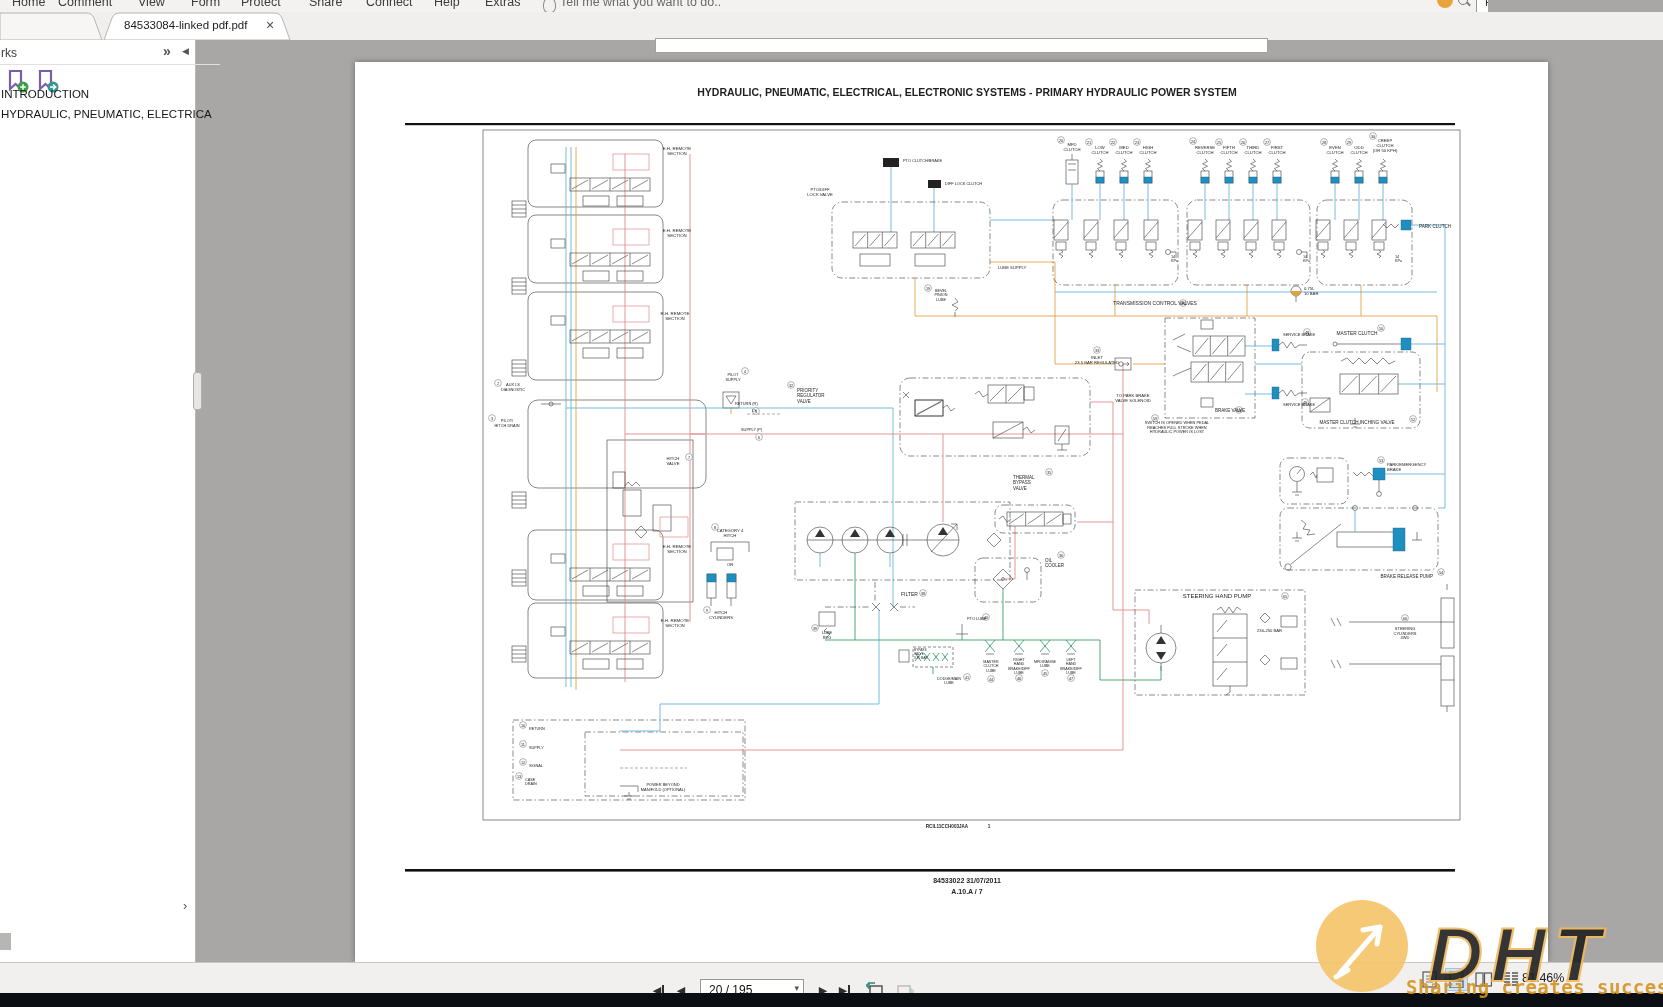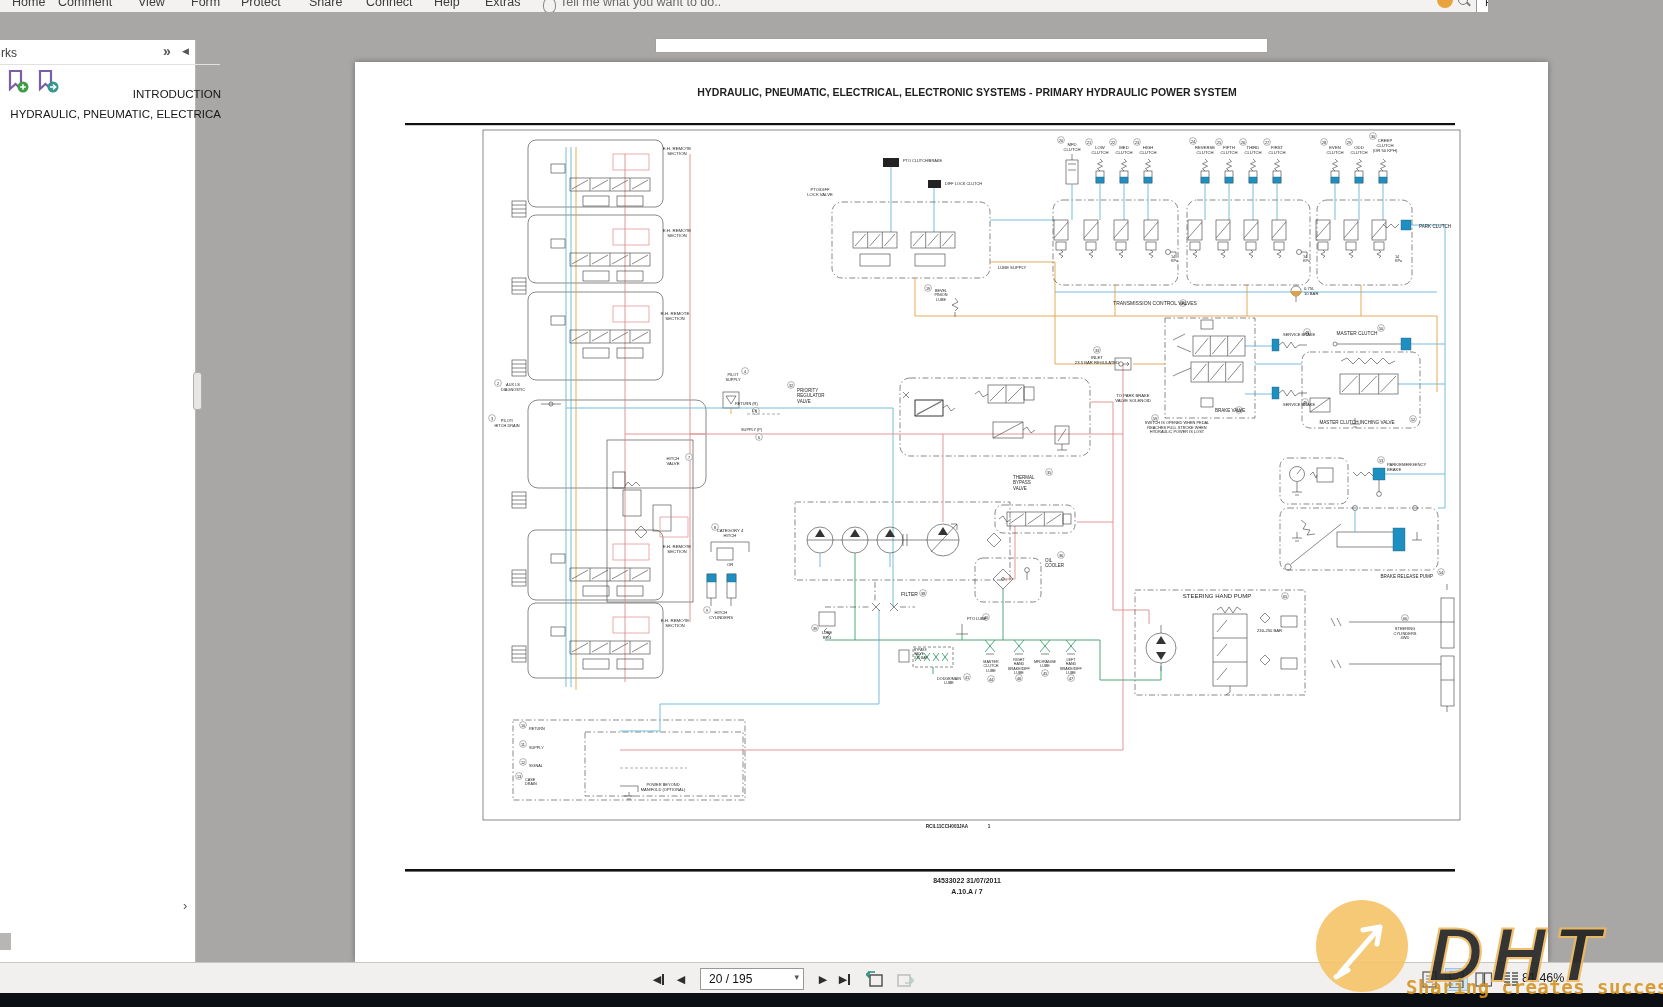--- a/index.html
+++ b/index.html
@@ -20,21 +20,21 @@
   .tab-active-label{position:absolute;left:124px;top:7px;font-size:11.5px;color:#1c1c1c;white-space:nowrap;}
   .tab-close{position:absolute;left:266px;top:5px;font-size:14px;color:#4a4a4a;cursor:default;}
   .hscroll{position:absolute;left:655px;top:38px;width:611px;height:13px;background:#fff;border:1px solid #a3a19f;z-index:7;}
   
   .sidebar{position:absolute;left:0;top:40px;width:195px;height:922px;background:#fff;border-right:1px solid #b9b7b5;z-index:4;}
   .s-head{position:absolute;left:0;top:2px;width:220px;height:22px;border-bottom:1px solid #e3e1df;}
   .s-head .t{position:absolute;left:1px;top:4px;font-size:12px;color:#3a3a3a;}
   .s-head .c1{position:absolute;left:163px;top:1px;font-size:14px;font-weight:bold;color:#555;}
   .s-head .c2{position:absolute;left:182px;top:4px;font-size:9px;color:#555;}
   .bmico{position:absolute;top:28px;}
-  .s-item{position:absolute;left:1px;width:220px;font-size:11.5px;color:#161616;white-space:nowrap;overflow:hidden;cursor:default;text-align:right;}
+  .s-item{position:absolute;left:1px;width:220px;font-size:11.5px;color:#161616;white-space:nowrap;overflow:hidden;cursor:default;}
   .s-arrow{position:absolute;left:183px;top:858px;font-size:13px;color:#555;}
   .s-corner{position:absolute;left:0;top:893px;width:11px;height:17px;background:#b8b6b4;}
   .splitter{position:absolute;left:193px;top:372px;width:7px;height:36px;background:#e8e6e4;border:1px solid #b0aeac;border-radius:3px;z-index:5;}
   
   .canvas{position:absolute;left:196px;top:40px;width:1467px;height:922px;background:#a9a7a5;overflow:hidden;}
   .page{position:absolute;left:159px;top:22px;width:1193px;height:900px;background:#ffffff;box-shadow:0 0 6px rgba(0,0,0,.35);}
   
   svg text{font-family:"Liberation Sans",sans-serif;fill:#1f1f1f;}
   .k{fill:none;stroke:#3a3a3a;stroke-width:.6;}
   .dd{stroke-dasharray:6 2.5 1.5 2.5;}
@@ -45,21 +45,21 @@
   .o{fill:none;stroke:var(--c-org,#e2a244);stroke-width:.9;}
   .g{fill:none;stroke:var(--c-grn,#3d9e6e);stroke-width:.9;}
   .rr{fill:none;stroke:var(--c-red,#e08a8a);stroke-width:.7;}
   .fb{fill:var(--c-bluf,#1d8fc0);stroke:#24607e;stroke-width:.4;}
   .bln{fill:#fff;stroke:#6a6a6a;stroke-width:.5;}
   
   .statusbar{position:absolute;left:0;top:962px;width:1663px;height:31px;background:#f1f0ee;border-top:1px solid #c9c7c5;z-index:8;}
   .nav{position:absolute;top:5px;display:flex;align-items:center;}
   .navbtn{display:flex;align-items:center;justify-content:center;width:22px;height:20px;color:#2d2d2d;font-size:11px;cursor:default;}
   .bar{display:inline-block;width:2px;height:11px;background:#2d2d2d;margin:0 1px;}
-  .pagebox{width:102px;height:20px;background:#fff;border:1px solid #9a9896;margin:0 8px;position:relative;text-align:center;}
+  .pagebox{width:102px;height:20px;background:#fff;border:1px solid #9a9896;margin:11px 8px;position:relative;text-align:center;}
   .pagebox .v{position:absolute;left:8px;top:3px;font-size:12px;color:#111;}
   .pagebox .c{position:absolute;right:4px;top:3px;font-size:9px;color:#555;}
   .viewico{width:19px;height:19px;margin-left:10px;}
   .layouts{position:absolute;left:1418px;top:5px;display:flex;align-items:center;}
   .lico{width:21px;height:21px;margin-right:4px;display:flex;align-items:center;justify-content:center;border:1px solid transparent;}
   .lico.sel{background:#cfe3f6;border:1px solid #9ec4e8;}
   .zoomtxt{position:absolute;left:1522px;top:8px;font-size:12.5px;color:#1c1c1c;}
   .taskbar{position:absolute;left:0;top:993px;width:1663px;height:14px;background:#0b0f13;z-index:9;}
   
   .wmark{position:absolute;left:0;top:0;width:1663px;height:777px;pointer-events:none;z-index:40;opacity:.9;}
@@ -83,20 +83,28 @@
     <span class="mi" style="left:485px">Extras</span>
     <span class="bulb"></span>
     <span class="tellme">Tell me what you want to do..</span>
     <span class="hotdot"></span>
     <span class="mag"></span>
     <div class="findbox">
         <span>Find</span>
       </div>
   </div>
 
+  <div class="tabbar">
+    <svg width="300" height="28" style="position:absolute;left:0;top:0">
+      <path d="M0,1 H86 q6,0 8,5 l8,22 H0 Z" fill="#f7f6f4" stroke="#b7b5b3" stroke-width="1"></path>
+      <path d="M104,28 l8,-22 q2,-5 8,-5 h154 q6,0 8,5 l8,22 Z" fill="#ffffff" stroke="#b7b5b3" stroke-width="1"></path>
+    </svg>
+    <span class="tab-active-label">84533084-linked pdf.pdf</span>
+    <span class="tab-close">×</span>
+  </div>
 
   <div class="hscroll"></div>
 
   <aside class="sidebar">
     <div class="s-head">
       <span class="t">rks</span>
       <span class="c1">»</span>
       <span class="c2">◀</span>
     </div>
     <svg class="bmico" style="left:4px" width="26" height="26">

